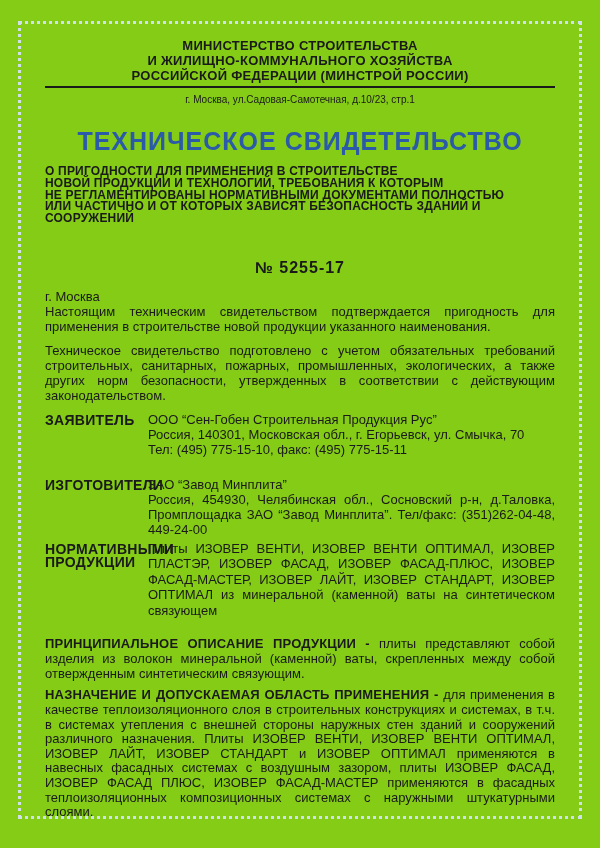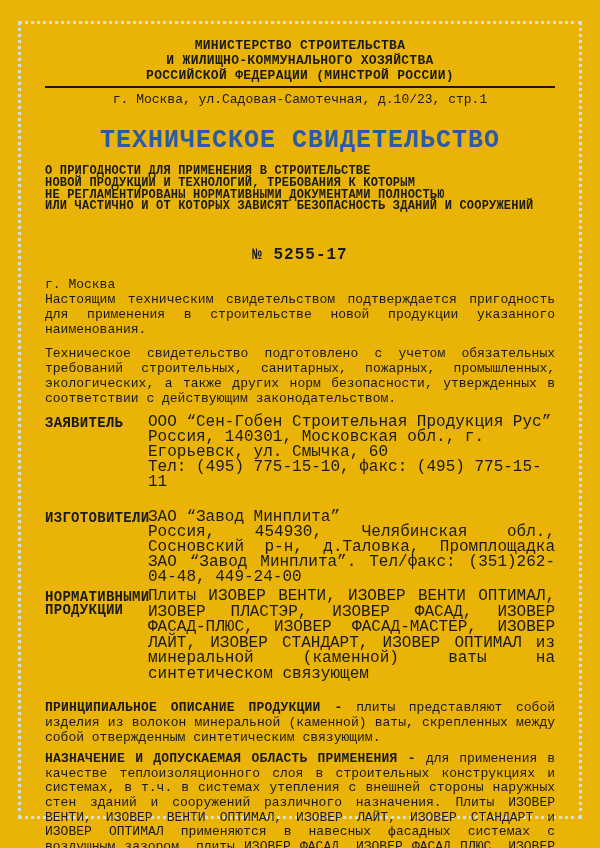--- a/index.html
+++ b/index.html
@@ -5,22 +5,22 @@
   :root{
     --accent:#2a5aa8;
     --border:#cfe0ec;
     --rule:#1a1a1a;
     --text:#1a1a1a;
   }
   html,body{margin:0;padding:0;background:#ffffff;}
   .page{
     position:relative;
     width:600px;height:848px;
-    background:#eab308;
-    font-family:Liberation Mono, monospace;
+    background:#84cc16;
+    font-family:Liberation Sans, sans-serif;
     color:var(--text);
     overflow:hidden;
   }
   .frame{
     position:absolute;
     left:18px;top:21px;right:18px;bottom:29px;
     border:3px dotted var(--border);
     pointer-events:none;
   }
   .content{
@@ -34,21 +34,21 @@
     letter-spacing:.3px;
   }
   .rule{
     border:none;height:0;
     border-top:2px solid var(--rule);
     margin:3px 0 0 0;
   }
   .address{
     margin-top:6px;
     text-align:center;
-    font-size:13px;line-height:12px;
+    font-size:10px;line-height:12px;
   }
   .title{
     margin-top:24px;
     text-align:center;
     font-weight:bold;
     font-size:25px;line-height:22px;
     letter-spacing:1px;
     color:var(--accent);
   }
   .subtitle{
@@ -91,21 +91,21 @@
   }
   .f-label{
     flex:none;width:103px;
     font-weight:bold;
     font-size:14px;line-height:13px;
     letter-spacing:.3px;
     padding-top:2px;
   }
   .f-value{
     flex:1;
-    font-size:16px;line-height:15px;
+    font-size:13px;line-height:15px;
     text-align:left;
   }
   .applicant-row{margin-top:9px;}
   .manufacturers-row{margin-top:20px;}
   .product-row{margin-top:4px;}
   .mfr-entry + .mfr-entry{margin-top:5px;}
   .product-value{text-align:justify;line-height:15.5px;}
 </style>
 </head>
 <body>
@@ -140,21 +140,21 @@
       <span>г. Москва</span>
     </div>
 
     <p class="para p1">Настоящим техническим свидетельством подтверждается пригодность для применения в строительстве новой продукции указанного наименования.</p>
     <p class="para p2">Техническое свидетельство подготовлено с учетом обязательных требований строительных, санитарных, пожарных, промышленных, экологических, а также других норм безопасности, утвержденных в соответствии с действующим законодательством.</p>
 
     <div class="field-row applicant-row">
       <div class="f-label">ЗАЯВИТЕЛЬ</div>
       <div class="f-value">
         <div>ООО “Сен-Гобен Строительная Продукция Рус”</div>
-        <div>Россия, 140301, Московская обл., г. Егорьевск, ул. Смычка, 60</div>
+        <div>Россия, 140301, Московская обл., г. Егорьевск, ул. Смычка, 70</div>
         <div>Тел: (495) 775-15-10, факс: (495) 775-15-11</div>
       </div>
     </div>
 
     <div class="field-row manufacturers-row">
       <div class="f-label">ИЗГОТОВИТЕЛИ</div>
       <div class="f-value">
         <div class="mfr-entry">
           <div>ЗАО “Завод Минплита”</div>
           <div style="text-align:justify;">Россия, 454930, Челябинская обл., Сосновский р-н, д.Таловка, Промплощадка ЗАО “Завод Минплита”. Тел/факс: (351)262-04-48, 449-24-00</div>

